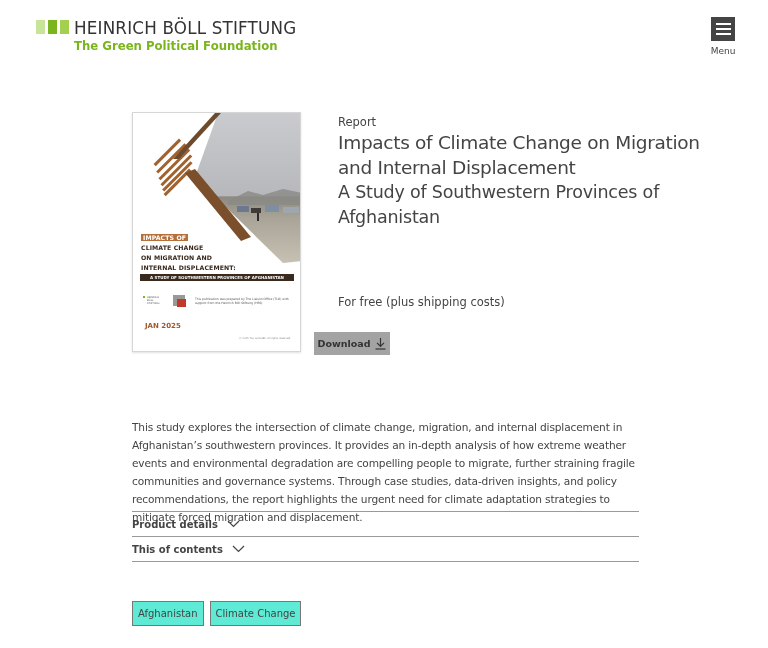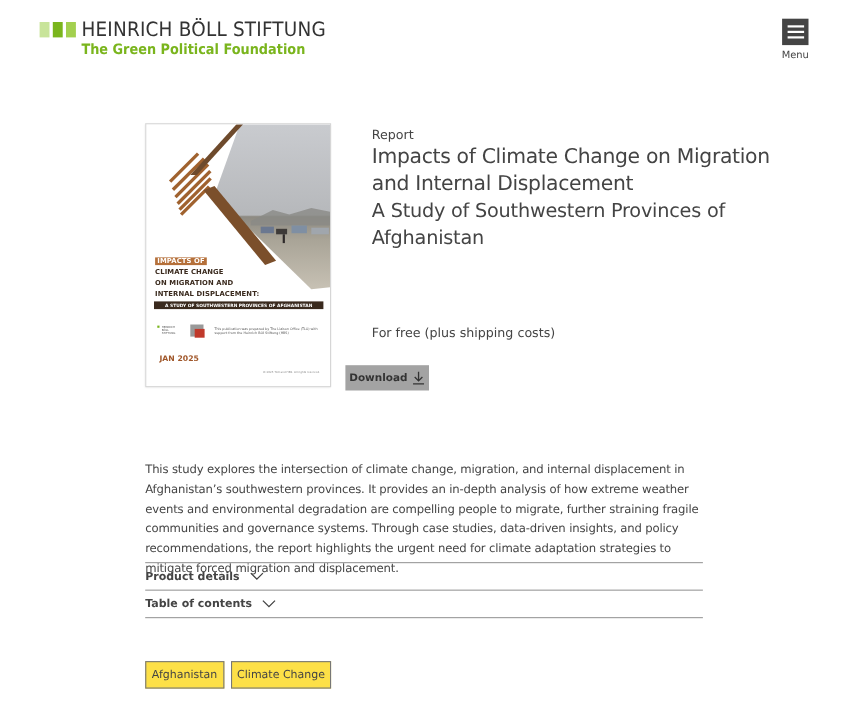--- a/index.html
+++ b/index.html
@@ -49,21 +49,21 @@
   .desc { position: absolute; left: 132px; top: 382px; width: 510px; font-size: 10.6px; line-height: 18.1px; color: #444; letter-spacing: -0.15px; margin-top: 36px; }
 
   
   .acc { position: absolute; left: 132px; width: 507px; height: 25px; border-top: 1px solid #999; display: flex; align-items: center; gap: 9px; font-size: 10px; font-weight: bold; color: #444; cursor: pointer; }
   .acc1 { top: 511px; }
   .acc2 { top: 536px; }
   .acc-bottom { position: absolute; left: 132px; top: 561px; width: 507px; height: 1px; background: #999; }
 
   .tags-label { position: absolute; left: 132px; top: 583px; font-size: 10px; font-weight: bold; color: #444; margin-top: 29px; }
   .tags { position: absolute; left: 132px; top: 601px; display: flex; gap: 6px; }
-  .tag { height: 25px; padding: 0 5px; border: 1px solid #777; display: flex; align-items: center; font-size: 10px; color: #444; cursor: pointer; background: #fde047; }
+  .tag { height: 25px; padding: 0 5px; border: 1px solid #777; display: flex; align-items: center; font-size: 10px; color: #444; cursor: pointer; background: #5eead4; }
 </style>
 </head>
 <body>
 
 <div class="logo">
   <div class="logo-squares">
     <span style="background:#c8e49a"></span>
     <span style="background:#7ab51d"></span>
     <span style="background:#a3d04f"></span>
   </div>
@@ -149,21 +149,21 @@
 
 <p class="desc">This study explores the intersection of climate change, migration, and internal displacement in Afghanistan’s southwestern provinces. It provides an in-depth analysis of how extreme weather events and environmental degradation are compelling people to migrate, further straining fragile communities and governance systems. Through case studies, data-driven insights, and policy recommendations, the report highlights the urgent need for climate adaptation strategies to mitigate forced migration and displacement.</p>
 
 <div class="acc acc1">
   <span>Product details</span>
   <svg width="13" height="8" viewBox="0 0 13 8">
       <path d="M1 1 L6.5 6.5 L12 1" stroke="#444" stroke-width="1.2" fill="none"></path>
     </svg>
 </div>
 <div class="acc acc2">
-  <span>Table of contents</span>
+  <span>This of contents</span>
   <svg width="13" height="8" viewBox="0 0 13 8">
       <path d="M1 1 L6.5 6.5 L12 1" stroke="#444" stroke-width="1.2" fill="none"></path>
     </svg>
 </div>
 <div class="acc-bottom"></div>
 
 <div class="tags-label">Tags</div>
 <div class="tags">
   <a class="tag">Afghanistan</a>
   <a class="tag">Climate Change</a>

